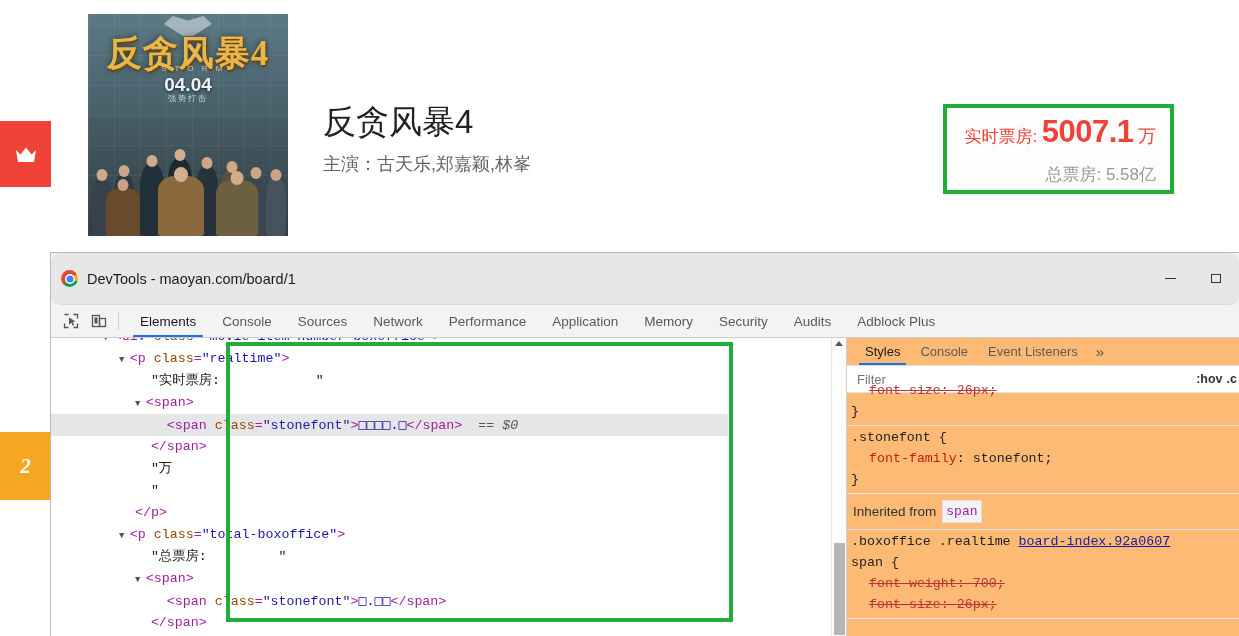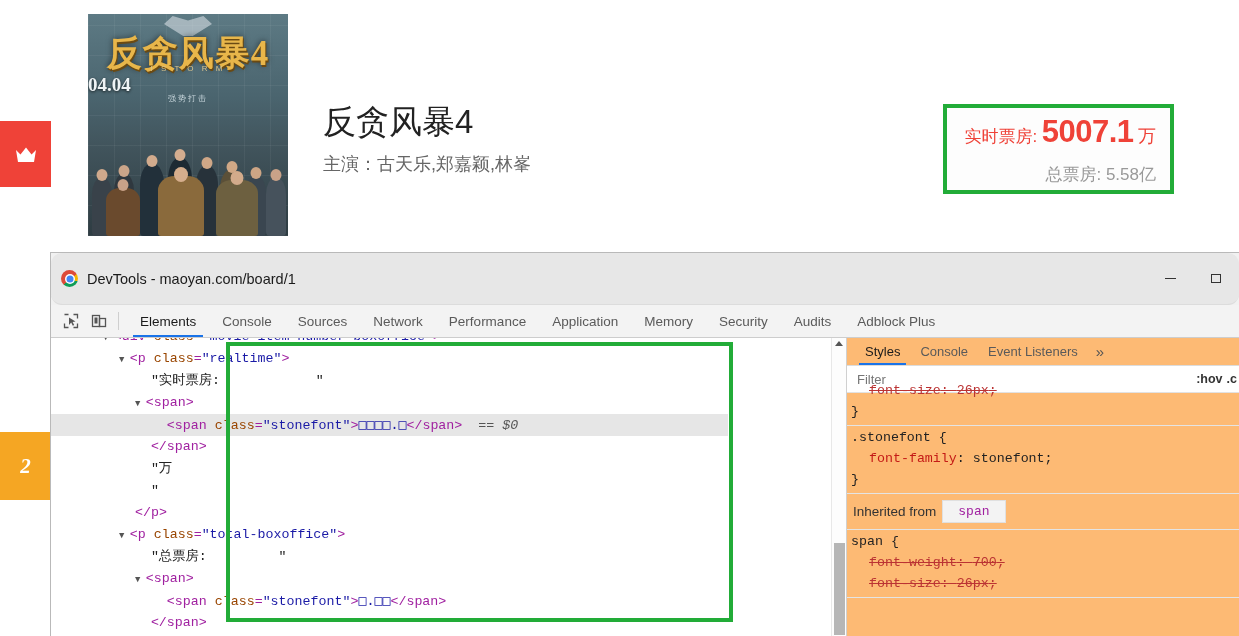--- a/index.html
+++ b/index.html
@@ -56,22 +56,22 @@
     color: #e8b64a;
     text-shadow: 1px 2px 0 #6b4a12, 0 0 6px rgba(0,0,0,.6);
   }
   .poster .p-sub {
     position: absolute; left: 0; right: 0; top: 50px;
     text-align: center; font-size: 8px; letter-spacing: 3px;
     color: #d9c48d;
   }
   .poster .p-date {
     position: absolute; left: 0; right: 0; top: 60px;
-    text-align: left;
-    font-family: Liberation Serif, serif;
+    text-align: center;
+    font-family: Liberation Sans, sans-serif;
     font-weight: bold; font-size: 19px; color: #eef3f5;
     text-shadow: 0 1px 3px rgba(0,0,0,.7);
   }
   .poster .p-date2 {
     position: absolute; left: 0; right: 0; top: 79px;
     text-align: center; font-size: 8px; letter-spacing: 2px; color: #c8d6dc;
   }
   .poster .p-cast { position: absolute; left: 0; right: 0; bottom: 0; height: 150px; }
   .poster .fig {
     position: absolute; bottom: 0;
@@ -251,21 +251,21 @@
   .srclink { color: #1a1aa6; text-decoration: underline; }
   .inherited-row {
     padding: 6px 0 6px 6px; font-size: 13.5px; color: #333;
     font-family: "Liberation Sans", sans-serif;
     border-bottom: 1px solid #e4e4e4;
     display: flex; align-items: center; gap: 6px;
   }
   .inh-tag {
     font-family: "Liberation Mono", monospace; font-size: 13px;
     color: #a020a0; background: #f3f3f3; border: 1px solid #e0e0e0;
-    padding: 0 15px;
+    padding: 0 3px;
   }
 
   
   .hl-box {
     position: absolute; border: 4px solid #22ac38;
     pointer-events: none;
   }
   #hl-dom { left: 226px; top: 342px; width: 507px; height: 280px; }
 </style>
 </head>
@@ -418,20 +418,21 @@
           <div class="css-block">
             <div class="sel">.stonefont {</div>
             <div style="padding-left: 18px;"><span class="propname">font-family</span><span class="">: </span><span class="">stonefont</span><span class="">;</span></div>
             <div>}</div>
           </div>
           <div class="inherited-row">
             <span>Inherited from</span>
             <span class="inh-tag">span</span>
           </div>
           <div class="css-block">
+            <div><span class="sel">.boxoffice .realtime </span><span class="srclink">board-index.92a0607</span></div>
             <div class="sel">span {</div>
             <div style="padding-left: 18px;"><span class="propname strike">font-weight</span><span class="strike">: </span><span class="strike">700</span><span class="strike">;</span></div>
             <div style="padding-left: 18px;"><span class="propname strike">font-size</span><span class="strike">: </span><span class="strike">26px</span><span class="strike">;</span></div>
           </div>
         </div>
     </div>
   </div>
 </div>
 
 <div class="hl-box" id="hl-dom"></div>

